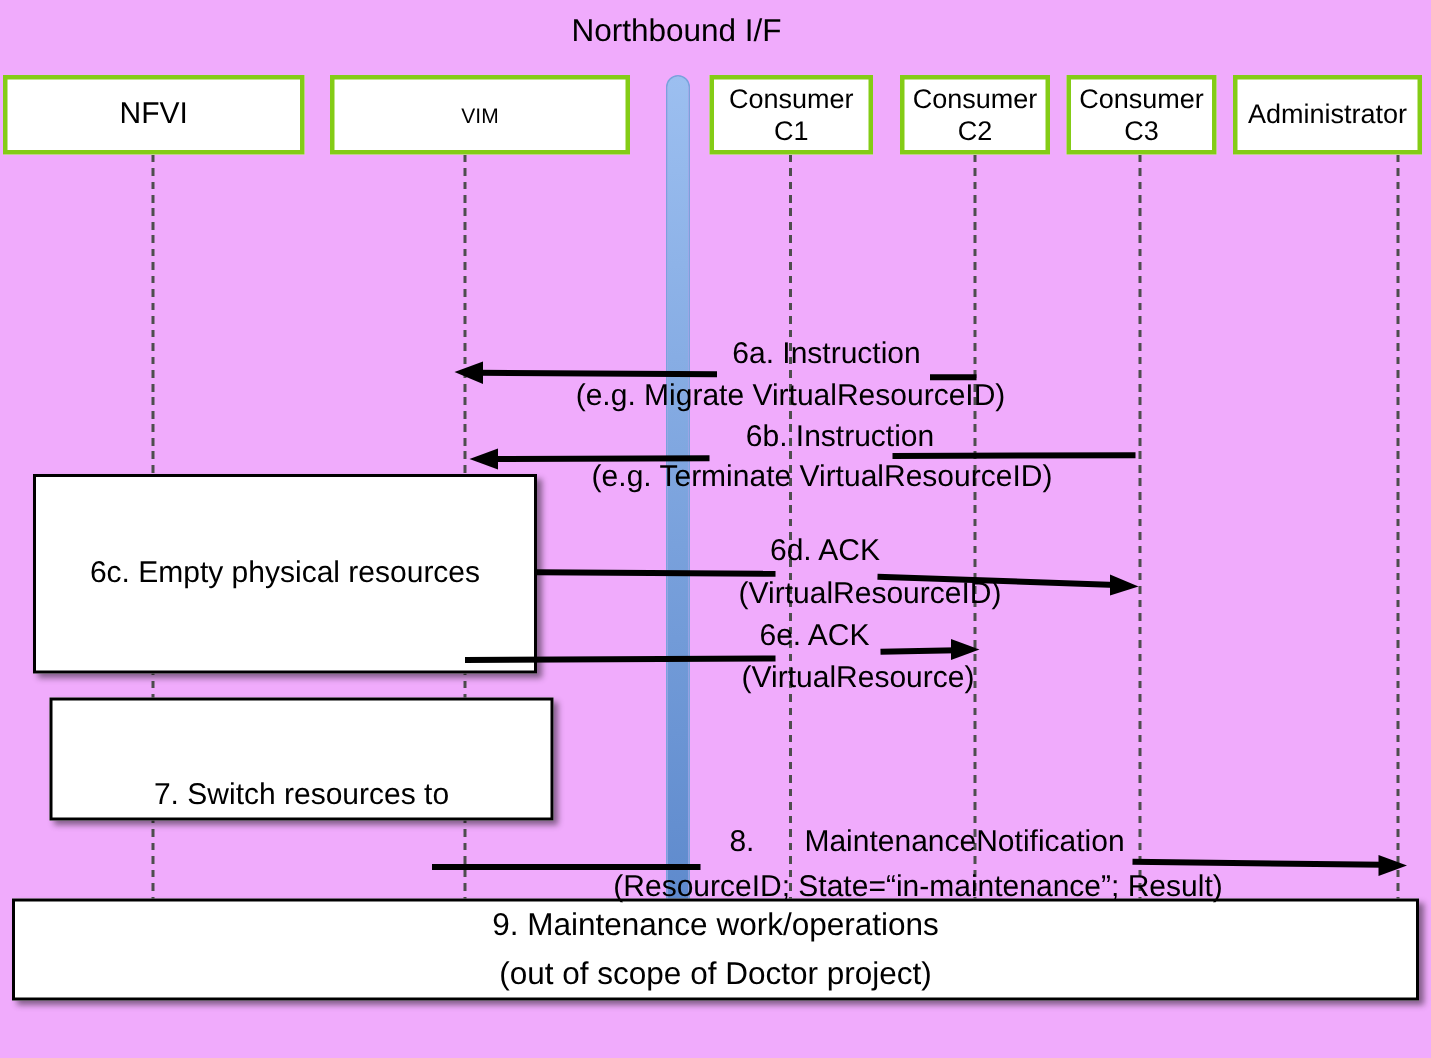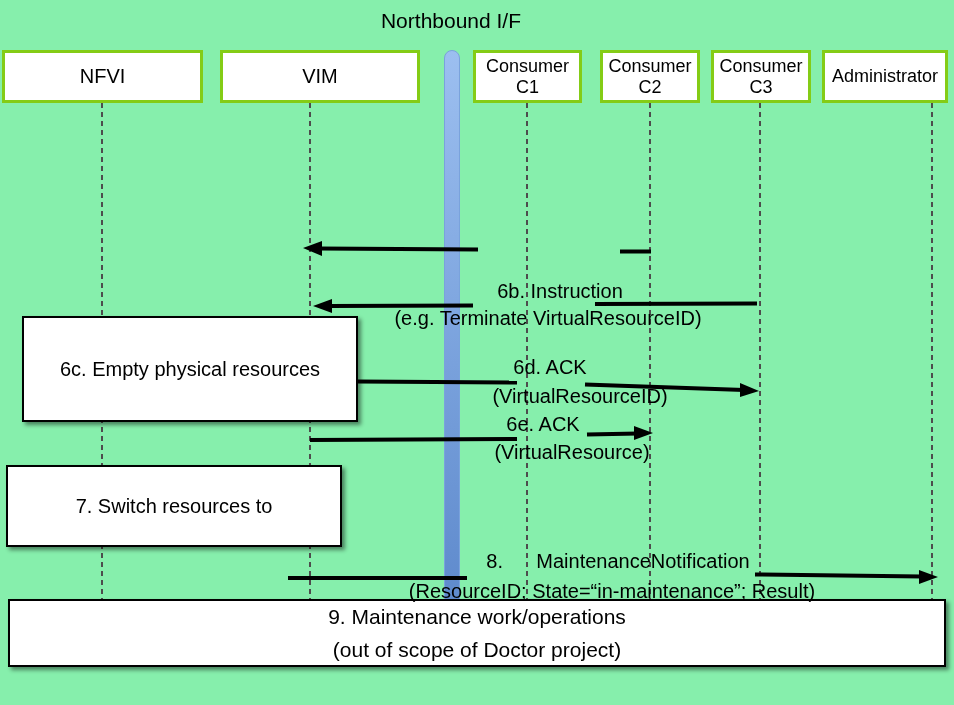--- a/index.html
+++ b/index.html
@@ -1,32 +1,32 @@
 <!DOCTYPE html>
 <html><head>
 <meta charset="utf-8">
 <style>
   html,body{margin:0;padding:0;background:#fff;}
   .canvas{
-    position:relative;width:954px;height:705px;background:#86efac;
+    position:relative;width:954px;height:705px;background:#f0abfc;
     font-family:"Liberation Sans", sans-serif;color:#000;overflow:hidden;
   }
   .diagram-title{
     position:absolute;top:9px;left:451px;transform:translateX(-50%);
     font-size:21px;white-space:nowrap;
   }
   
   .actor{
     position:absolute;top:50px;height:53px;box-sizing:border-box;
     border:3px solid #84cc16;background:#fff;
     display:flex;flex-direction:column;align-items:center;justify-content:center;
     text-align:center;
   }
   #actor-nfvi {left:2px;  width:201px;font-size:20px;}
-  #actor-vim  {left:220px;width:200px;font-size:20px;}
+  #actor-vim  {left:220px;width:200px;font-size:14px;}
   #actor-c1   {left:473px;width:109px;font-size:18px;line-height:21px;}
   #actor-c2   {left:600px;width:100px;font-size:18px;line-height:21px;}
   #actor-c3   {left:711px;width:100px;font-size:18px;line-height:21px;}
   #actor-admin{left:822px;width:126px;font-size:18px;}
   
   .lifeline{
     position:absolute;top:103px;height:510px;width:2px;
     background:repeating-linear-gradient(to bottom,#4d4d4d 0 5px,transparent 5px 9px);
   }
   #lifeline-nfvi {left:101px;}
@@ -42,22 +42,22 @@
     background:linear-gradient(180deg,#9cbff0,#5d89cc);
   }
   
   .note{
     position:absolute;background:#fff;border:2px solid #000;box-sizing:border-box;
     box-shadow:3px 3px 4px rgba(0,0,0,0.45);
     display:flex;flex-direction:column;align-items:center;justify-content:center;
     text-align:center;font-size:20px;line-height:29px;
   }
   #note-5 {left:677px;top:144px;width:170px;height:83px;}
-  #note-6c{left:22px; top:316px;width:336px;height:106px;}
-  #note-7 {left:6px; top:465px;width:336px;height:82px;}
+  #note-6c{left:22px; top:316px;width:336px;height:133px;}
+  #note-7 {left:33px; top:465px;width:336px;height:82px;justify-content:flex-end;}
   #note-9 {left:8px;  top:599px;width:938px;height:68px;font-size:21px;line-height:33px;}
   
   .msg-label{
     position:absolute;transform:translateX(-50%);
     font-size:20px;line-height:24px;white-space:nowrap;
   }
   #lbl-6a-title{left:551px;top:224px;}
   #lbl-6a-param{left:527px;top:252px;}
   #lbl-6b-title{left:560px;top:279px;}
   #lbl-6b-param{left:548px;top:306px;}
@@ -145,20 +145,22 @@
       <line x1="587" y1="434.5" x2="638" y2="433.5" style="stroke: rgb(0, 0, 0);"></line>
       <polygon points="653,433 634,426 634,440" style="fill: rgb(0, 0, 0);"></polygon>
     </g>
     <g>
       <line x1="288" y1="578" x2="467" y2="578" style="stroke: rgb(0, 0, 0);"></line>
       <line x1="755" y1="574.5" x2="922" y2="576.5" style="stroke: rgb(0, 0, 0);"></line>
       <polygon points="938,577 919,570 919,584" style="fill: rgb(0, 0, 0);"></polygon>
     </g>
   </svg>
 
+  <div class="msg-label" id="lbl-6a-title">6a. Instruction</div>
+  <div class="msg-label" id="lbl-6a-param">(e.g. Migrate VirtualResourceID)</div>
   <div class="msg-label" id="lbl-6b-title">6b. Instruction</div>
   <div class="msg-label" id="lbl-6b-param">(e.g. Terminate VirtualResourceID)</div>
   <div class="msg-label" id="lbl-6d-title">6d. ACK</div>
   <div class="msg-label" id="lbl-6d-param">(VirtualResourceID)</div>
   <div class="msg-label" id="lbl-6e-title">6e. ACK</div>
   <div class="msg-label" id="lbl-6e-param">(VirtualResource)</div>
   <div class="msg-label" id="lbl-8-title">8.&nbsp;&nbsp;&nbsp;&nbsp;&nbsp;&nbsp;MaintenanceNotification</div>
   <div class="msg-label" id="lbl-8-param">(ResourceID; State=“in-maintenance”; Result)</div>
 
 </div>

